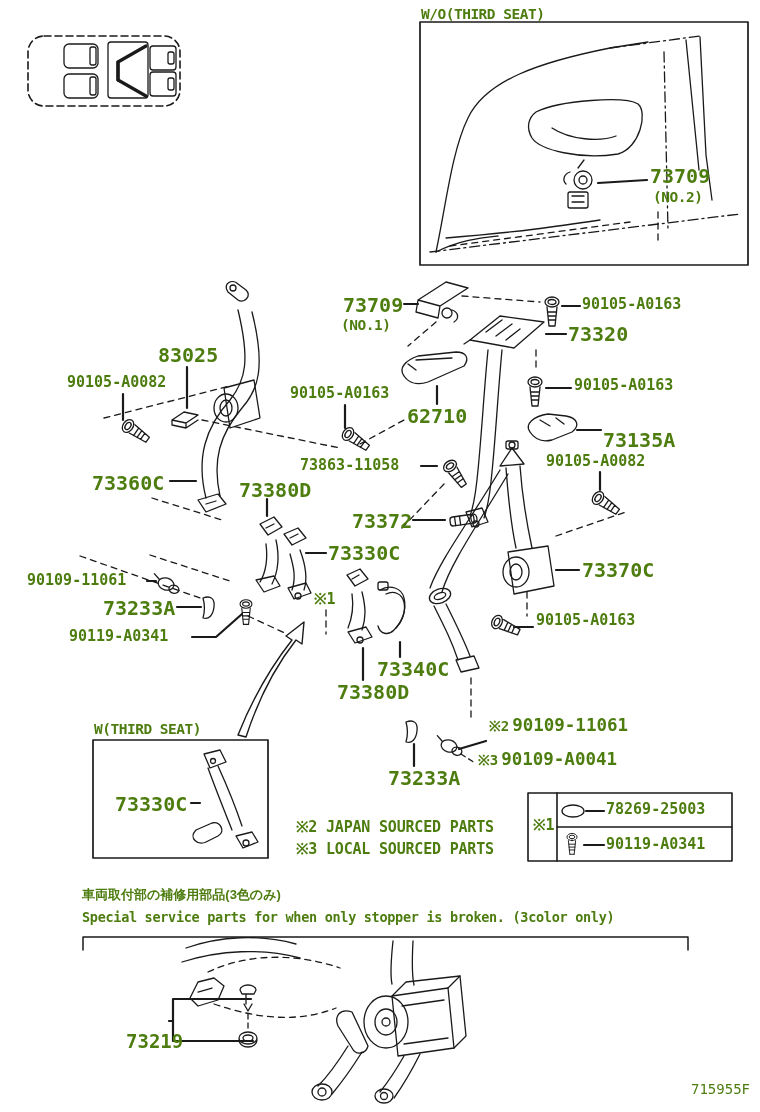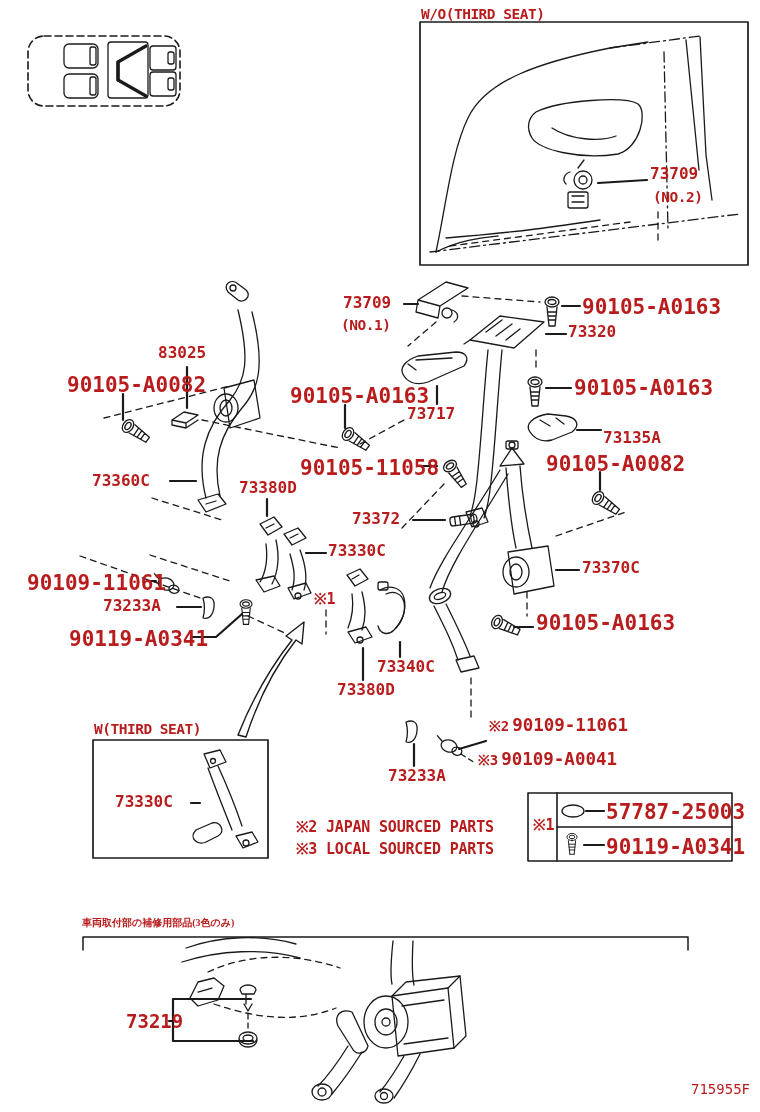--- a/index.html
+++ b/index.html
@@ -1,28 +1,28 @@
 <!DOCTYPE html>
 <html><head>
 <meta charset="utf-8">
 <style>
   html,body{margin:0;padding:0;background:#fff;}
   #page{position:relative;width:760px;height:1112px;background:#fff;overflow:hidden;
         font-family:"DejaVu Sans Mono","Liberation Mono",monospace;color:#151515;}
   #art{position:absolute;left:0;top:0;}
-  .lbl{position:absolute;white-space:nowrap;line-height:1;color:#b91c1c;
+  .lbl{position:absolute;white-space:nowrap;line-height:1;color:#4d7c0f;
        font-family:"DejaVu Sans Mono","Liberation Mono",monospace;font-weight:bold;text-align:right;}
-  .s20{font-size:16px;letter-spacing:0px;}
-  .s19{font-size:19px;}
-  .s18{font-size:21px;}
+  .s20{font-size:20px;letter-spacing:0px;}
+  .s19{font-size:19px;margin-top:20px;}
+  .s18{font-size:15px;}
   .s15{font-size:15px;font-weight:bold;}
   .plain14{font-size:14.5px;font-weight:bold;letter-spacing:-0.5px;}
   .note15{font-size:15px;font-weight:bold;letter-spacing:-0.2px;}
   .en13{font-size:13.5px;font-weight:bold;letter-spacing:-0.3px;}
-  .jp15{font-size:10px;font-weight:bold;font-family:Liberation Serif, serif;margin-top:30px;}
+  .jp15{font-size:13px;font-weight:bold;font-family:Liberation Sans, sans-serif;}
   .marker{font-size:14px;font-weight:bold;margin-right:3px;}
   .mnum{font-size:17.5px;font-weight:bold;}
   .foot13{font-size:14px;font-weight:normal;}
 </style>
 </head>
 <body>
 
 <div id="page">
 
   <svg id="art" width="760" height="1112" viewBox="0 0 760 1112" fill="none" stroke="#1a1a1a" stroke-width="1.3" stroke-linecap="round" stroke-linejoin="round">
@@ -266,24 +266,24 @@
   <div class="lbl s20" style="left:650px;top:166px">73709</div>
   <div class="lbl plain14" style="left:653px;top:190px">(NO.2)</div>
 
   <div class="lbl s20" style="left:343px;top:295px">73709</div>
   <div class="lbl plain14" style="left:341px;top:318px">(NO.1)</div>
   <div class="lbl s18" style="left:582px;top:297px">90105-A0163</div>
   <div class="lbl s20" style="left:568px;top:324px">73320</div>
   <div class="lbl s20" style="left:158px;top:345px">83025</div>
   <div class="lbl s18" style="left:67px;top:375px">90105-A0082</div>
   <div class="lbl s18" style="left:290px;top:386px">90105-A0163</div>
-  <div class="lbl s20" style="left:407px;top:406px">73717</div>
+  <div class="lbl s20" style="left:407px;top:406px">62710</div>
   <div class="lbl s18" style="left:574px;top:378px">90105-A0163</div>
   <div class="lbl s20" style="left:603px;top:430px">73135A</div>
-  <div class="lbl s18" style="left:300px;top:458px">90105-11058</div>
+  <div class="lbl s18" style="left:300px;top:458px">73863-11058</div>
   <div class="lbl s18" style="left:546px;top:454px">90105-A0082</div>
   <div class="lbl s20" style="left:92px;top:473px">73360C</div>
   <div class="lbl s20" style="left:239px;top:480px">73380D</div>
   <div class="lbl s20" style="left:352px;top:511px">73372</div>
   <div class="lbl s20" style="left:328px;top:543px">73330C</div>
   <div class="lbl s20" style="left:582px;top:560px">73370C</div>
   <div class="lbl s18" style="left:27px;top:573px">90109-11061</div>
   <div class="lbl s20" style="left:103px;top:598px">73233A</div>
   <div class="lbl s18" style="left:69px;top:629px">90119-A0341</div>
   <div class="lbl s18" style="left:536px;top:613px">90105-A0163</div>
@@ -299,21 +299,22 @@
     <span class="marker">※3</span><span class="mnum">90109-A0041</span>
   </div>
 
   <div class="lbl plain14" style="left:94px;top:722px">W(THIRD SEAT)</div>
   <div class="lbl s20" style="left:115px;top:794px">73330C</div>
 
   <div class="lbl note15" style="left:296px;top:820px">※2 JAPAN SOURCED PARTS</div>
   <div class="lbl note15" style="left:296px;top:842px">※3 LOCAL SOURCED PARTS</div>
 
   <div class="lbl s15" style="left:533px;top:818px">※1</div>
-  <div class="lbl s18" style="left:606px;top:802px">57787-25003</div>
+  <div class="lbl s18" style="left:606px;top:802px">78269-25003</div>
   <div class="lbl s18" style="left:606px;top:837px">90119-A0341</div>
 
   <div class="lbl jp15" style="left:82px;top:888px">車両取付部の補修用部品(3色のみ)</div>
+  <div class="lbl en13" style="left:82px;top:911px">Special service parts for when only stopper is broken. (3color only)</div>
 
   <div class="lbl s19" style="left:126px;top:1012px">73219</div>
   <div class="lbl foot13" style="left:691px;top:1082px">715955F</div>
 
 </div>
 
 </body></html>

